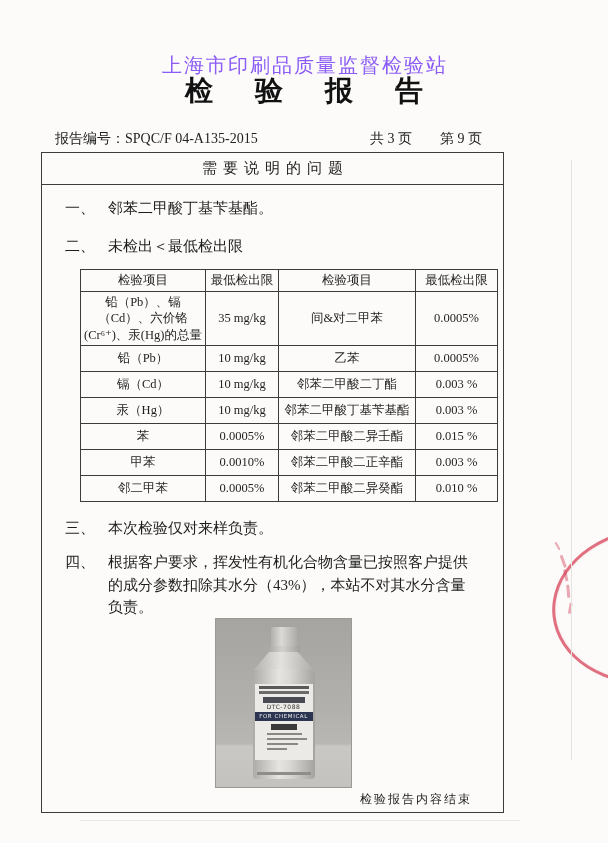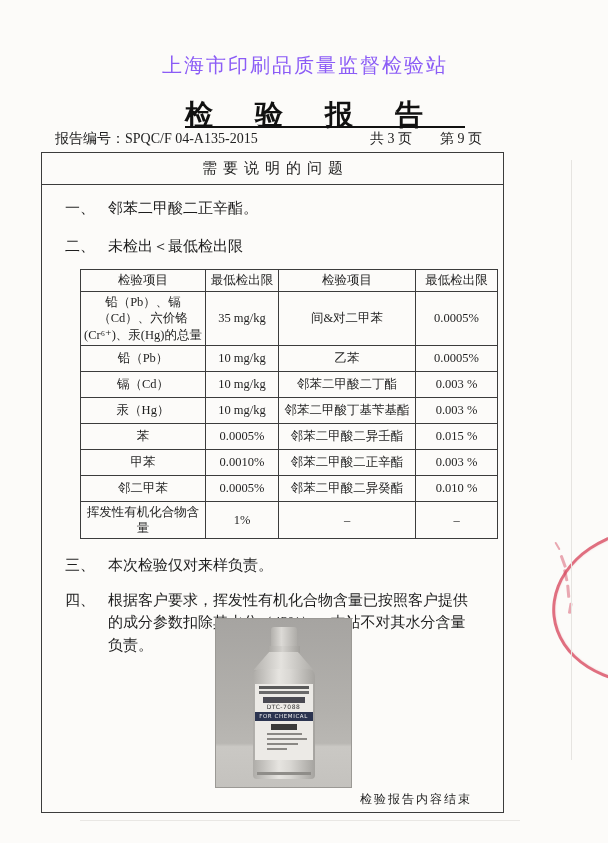--- a/index.html
+++ b/index.html
@@ -7,22 +7,22 @@
     position:relative;width:608px;height:843px;background:#fcfbf9;
     font-family:"Liberation Serif","DejaVu Serif",serif;color:#1c1c1c;
     overflow:hidden;
   }
   
   .org-title{
     position:absolute;top:52px;left:0;width:100%;text-align:center;
     font-size:20px;letter-spacing:2px;text-indent:2px;font-weight:500;color:#8b5cf6;
   }
   .main-title{
-    position:absolute;top:96px;left:0;width:100%;text-align:center;
-    font-size:28px;font-weight:bold;letter-spacing:42px;text-indent:42px;color:#111;text-decoration:underline;
+    position:absolute;top:72px;left:0;width:100%;text-align:center;
+    font-size:28px;font-weight:bold;letter-spacing:42px;text-indent:42px;color:#111;
   }
   .meta-row{
     position:absolute;top:130px;left:55px;right:126px;
     display:flex;justify-content:space-between;align-items:baseline;
     font-size:14px;color:#222;
   }
   .meta-pages{display:flex;gap:28px;}
   
   .box{
     position:absolute;left:41px;top:152px;width:463px;height:661px;
@@ -123,21 +123,21 @@
       <span>共 3 页</span>
       <span>第 9 页</span>
     </div>
   </div>
 
   <div class="box">
     <div class="box-header">需要说明的问题</div>
 
     <div class="note note-1">
       <span class="num">一、</span>
-      <span class="txt">邻苯二甲酸二正辛酯。</span>
+      <span class="txt">邻苯二甲酸丁基苄基酯。</span>
     </div>
 
     <div class="note note-2">
       <span class="num">二、</span>
       <span class="txt">未检出＜最低检出限</span>
     </div>
 
     <table class="limits">
       <colgroup>
           <col style="width:125px">
@@ -186,26 +186,20 @@
           <td>甲苯</td>
           <td>0.0010%</td>
           <td>邻苯二甲酸二正辛酯</td>
           <td>0.003 %</td>
         </tr>
         <tr>
           <td>邻二甲苯</td>
           <td>0.0005%</td>
           <td>邻苯二甲酸二异癸酯</td>
           <td>0.010 %</td>
-        </tr>
-        <tr>
-          <td>挥发性有机化合物含量</td>
-          <td>1%</td>
-          <td>–</td>
-          <td>–</td>
         </tr>
       </tbody>
     </table>
 
     <div class="note note-3">
       <span class="num">三、</span>
       <span class="txt">本次检验仅对来样负责。</span>
     </div>
 
     <div class="note note-4">

